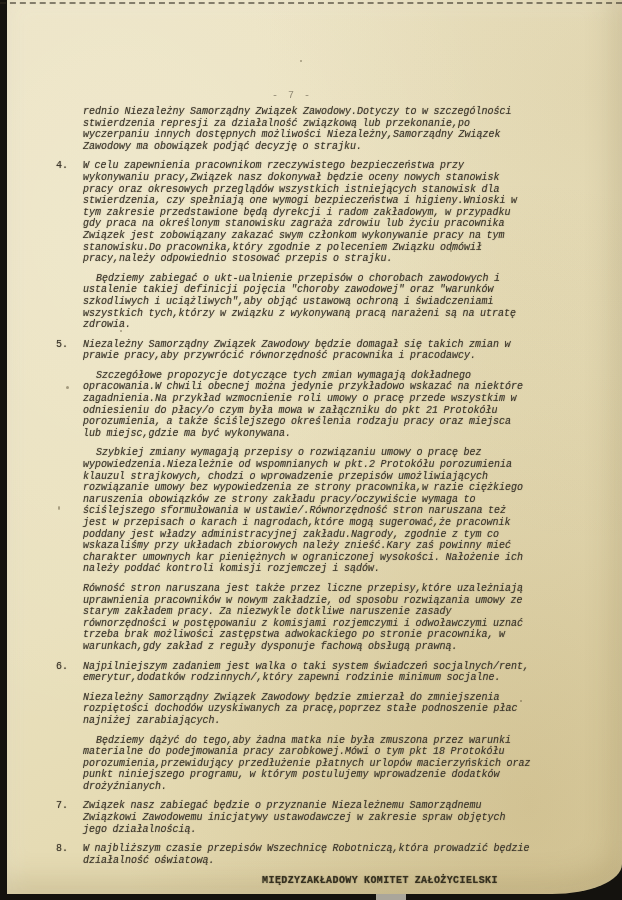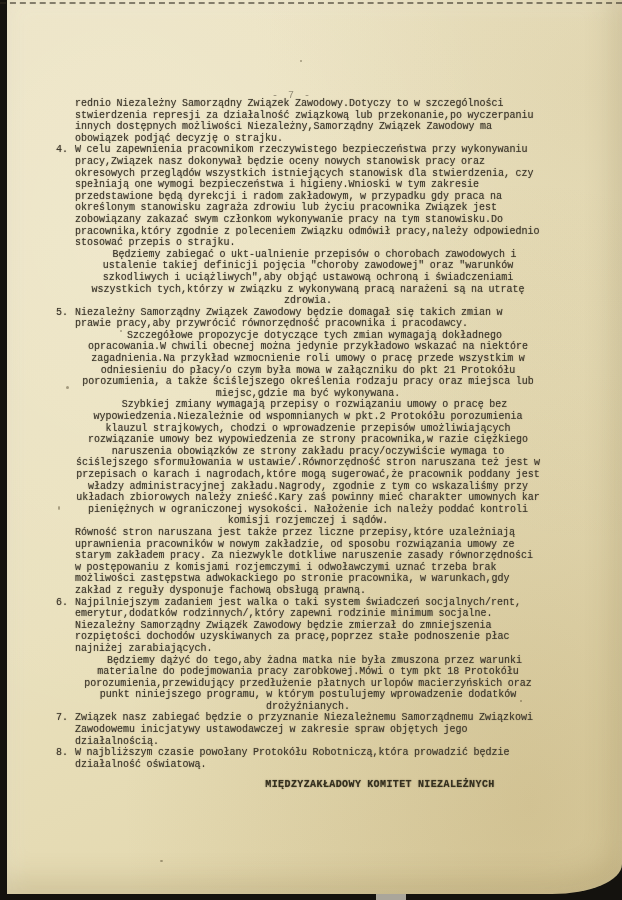--- a/index.html
+++ b/index.html
@@ -29,22 +29,22 @@
   .pagenum{
     position:absolute;top:90px;left:262px;width:60px;text-align:center;
     font-size:10px;color:#4a4436;opacity:0.55;letter-spacing:2px;
   }
   .textblock{
     position:absolute;left:75px;top:98px;width:466px;
     font-size:10px;line-height:11.6px;color:#3e382c;
     text-shadow:0 0 1px rgba(62,56,44,0.6);
     text-align:left;word-spacing:-0.5px;
   }
-  .textblock p{margin:0;}
-  p.indent{text-indent:13px;text-align:center;}
+  .textblock p{margin:8px;font-style:italic;}
+  p.indent{text-indent:13px;}
   p.dash{padding-left:13px;text-indent:-13px;}
   .item{position:relative;}
   .num{position:absolute;left:-19px;top:0;width:18px;}
   .signature{
     margin-top:9px;margin-left:152px;width:306px;text-align:center;
     font-weight:bold;color:#35301f;letter-spacing:0.4px;
     text-shadow:0 0 1.2px rgba(53,48,31,0.75);
   }
   .speck{position:absolute;background:rgba(70,60,35,0.45);border-radius:50%;}
   .s1{left:120px;top:330px;width:2px;height:2px;}
@@ -111,22 +111,22 @@
     <div class="item">
       <span class="num">7.</span>
       <div>
         <p>Związek nasz zabiegać będzie o przyznanie Niezależnemu Samorządnemu Związkowi Zawodowemu inicjatywy ustawodawczej w zakresie spraw objętych jego działalnością.</p>
       </div>
     </div>
 
     <div class="item">
       <span class="num">8.</span>
       <div>
-        <p>W najbliższym czasie powołany Protokółu Robotniczą,która prowadzić będzie działalność oświatową.</p>
+        <p>W najbliższym czasie przepisów Wszechnicę Robotniczą,która prowadzić będzie działalność oświatową.</p>
       </div>
     </div>
 
     <div class="signature">
-      <div>MIĘDZYZAKŁADOWY KOMITET NIEZALEŻNYCH</div>
+      <div>MIĘDZYZAKŁADOWY KOMITET ZAŁOŻYCIELSKI</div>
     </div>
 
   </div>
 </div>
 
 </body></html>

